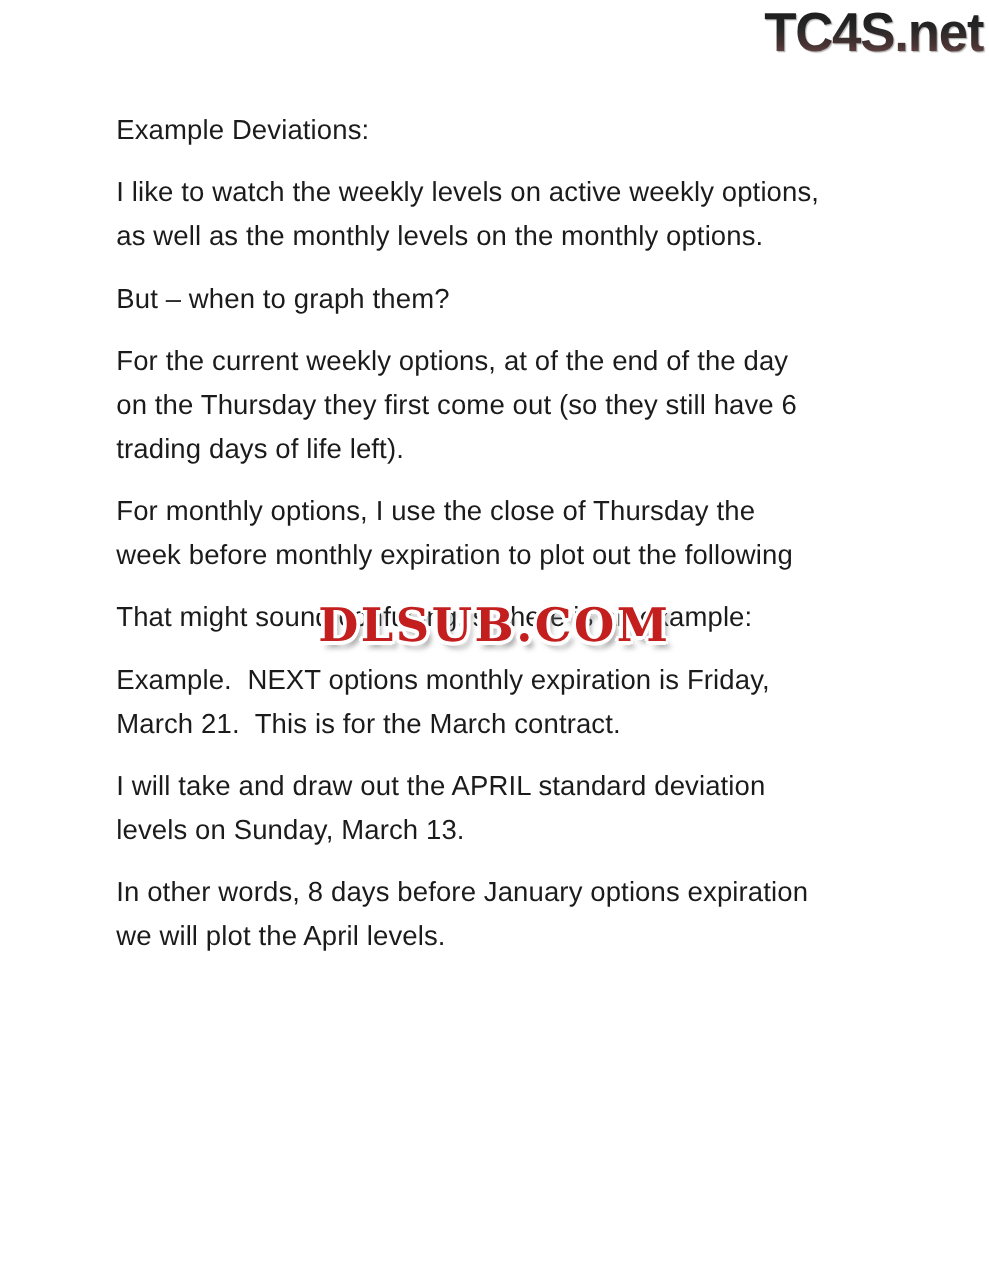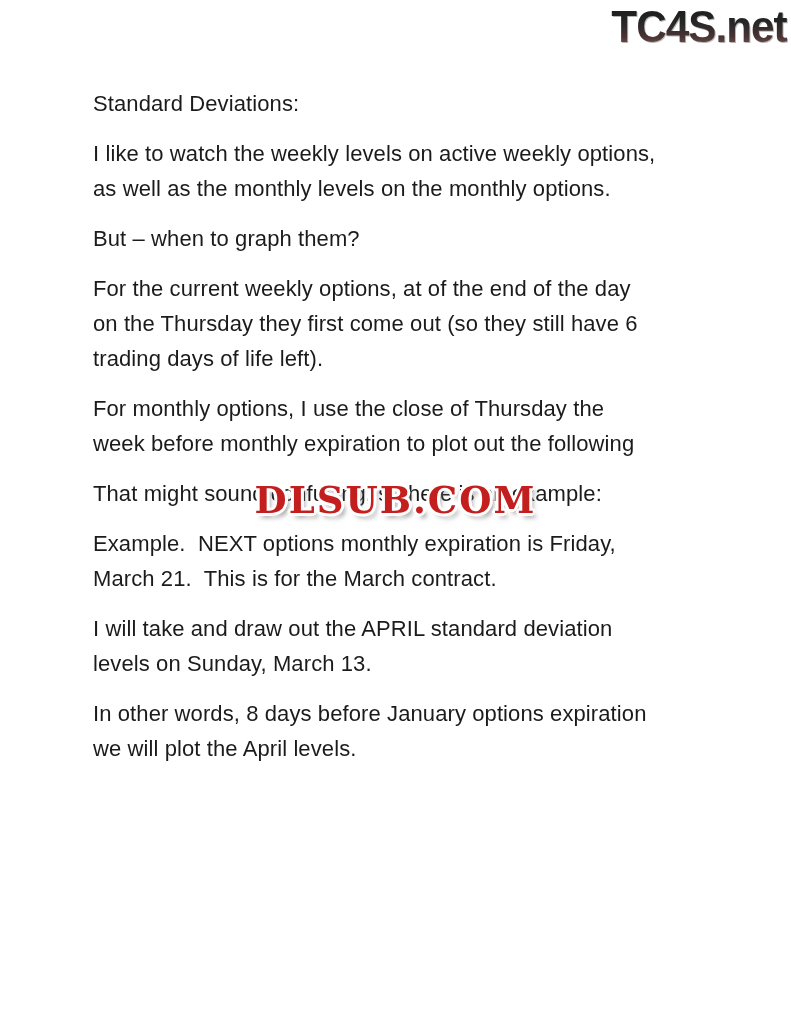--- a/index.html
+++ b/index.html
@@ -97,21 +97,21 @@
 </head>
 <body>
 
 <div class="page">
 
   <div class="logo-top">TC4S.net</div>
 
   <div class="content">
 
     <div class="para">
-      <div class="line">Standard Deviations:</div>
+      <div class="line">Example Deviations:</div>
     </div>
 
     <div class="para">
       <div class="line">I like to watch the weekly levels on active weekly options,</div>
       <div class="line">as well as the monthly levels on the monthly options.</div>
     </div>
 
     <div class="para">
       <div class="line">But – when to graph them?</div>
     </div>

